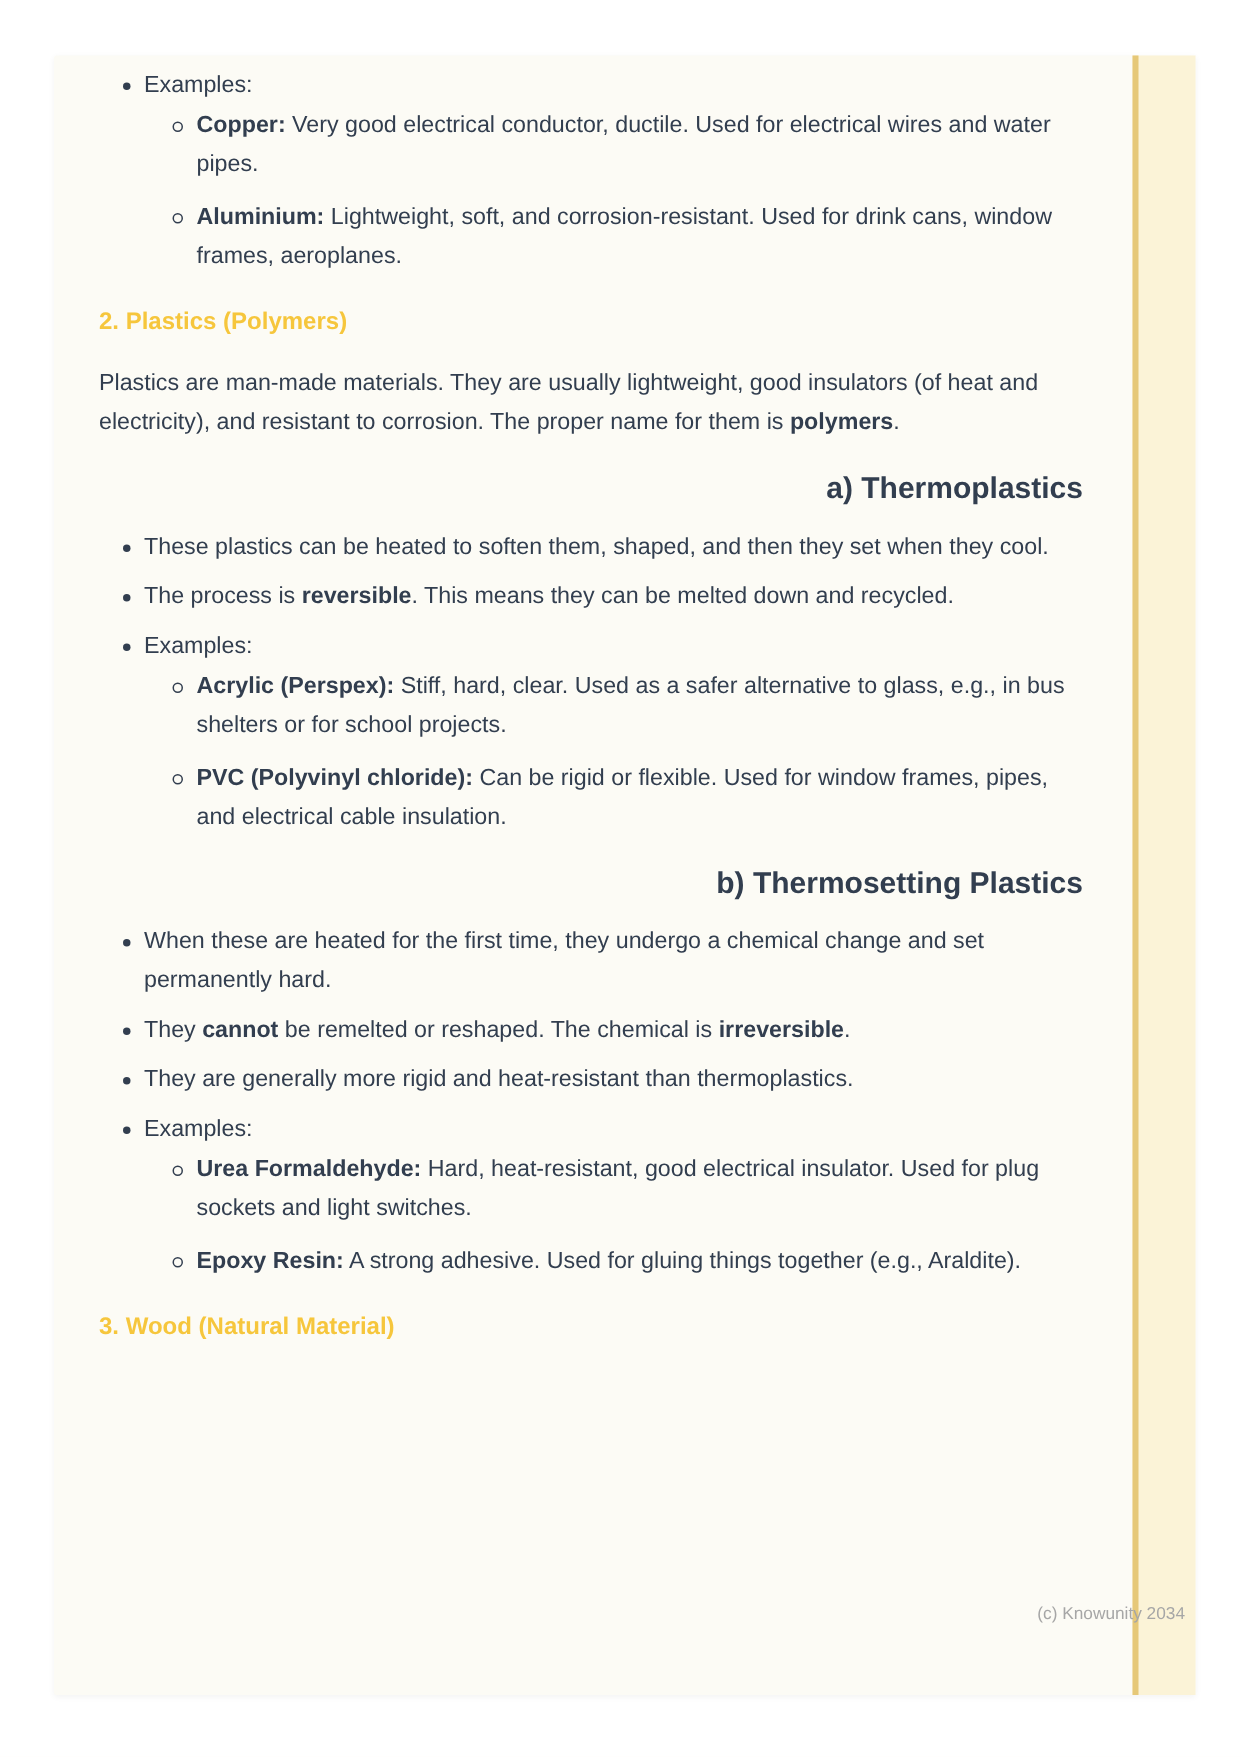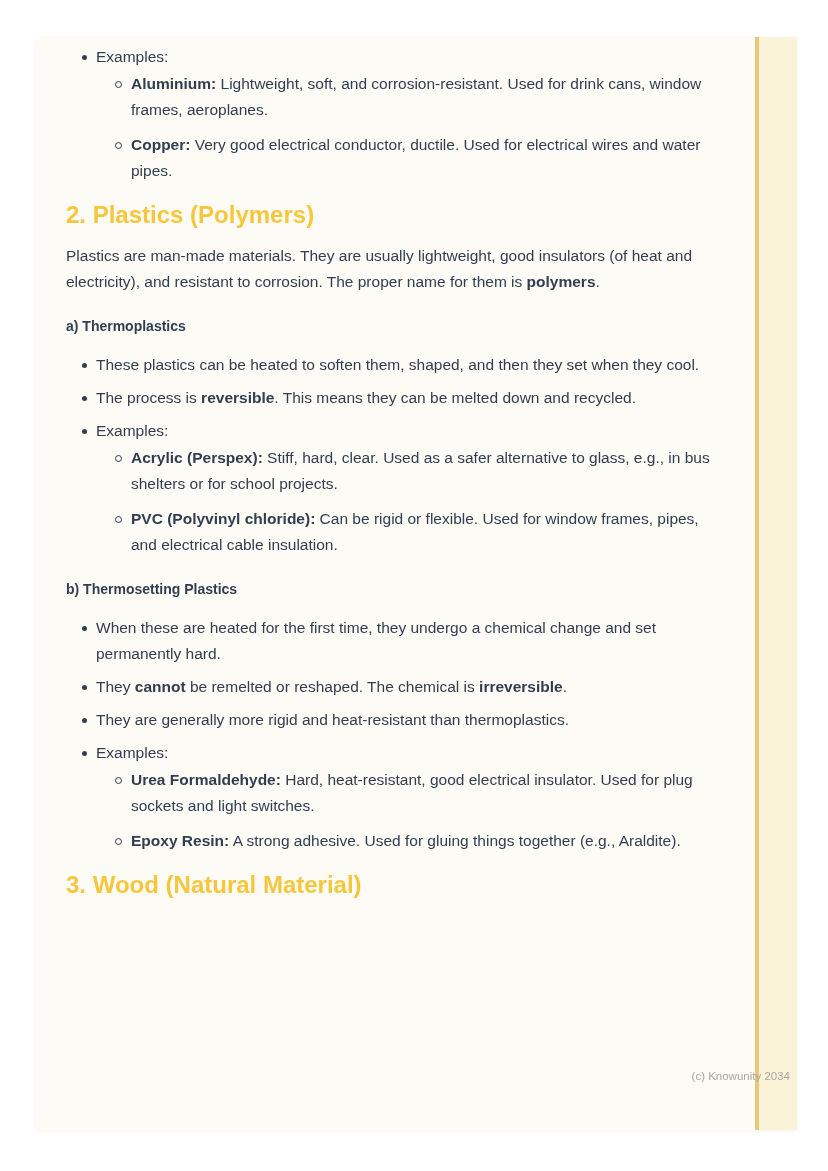--- a/index.html
+++ b/index.html
@@ -44,31 +44,32 @@
     left: 30px;
     top: 7px;
     width: 656px;
     color: var(--text);
     font-size: 15.5px;
     line-height: 26px;
   }
   .content > :first-child { margin-top: 0; }
   .h2 {
     color: var(--accent);
-    font-size: 24px;
+    font-size: 16px;
     line-height: 25px;
     font-weight: 700;
     margin: 18px 0 16px 0;
   }
   .h3 {
     color: var(--text);
-    font-size: 14px;
+    font-size: 20px;
     line-height: 22px;
     font-weight: 700;
     margin: 20px 0 15px 0;
+    text-align: right;
   }
   .para { margin: 16px 0; }
   .list { margin: 12px 0; }
   .li { position: relative; margin-bottom: 7px; }
   .li.lvl1 { padding-left: 30px; }
   .li.lvl2 { padding-left: 65px; margin-bottom: 9px; }
   .li.pre-nested { margin-bottom: 1px; }
   .marker {
     position: absolute;
     display: inline-block;
@@ -101,22 +102,22 @@
   }
 </style>
 </head>
 <body>
 
 <div class="card">
   <div class="stripe"></div>
   <div class="content">
       <div class="list">
         <div class="li lvl1 pre-nested"><span class="marker dot"></span><span><span>Examples:</span></span></div>
+        <div class="li lvl2"><span class="marker circle"></span><span><span class="bold">Copper:</span><span> Very good electrical conductor, ductile. Used for electrical wires and water pipes.</span></span></div>
         <div class="li lvl2"><span class="marker circle"></span><span><span class="bold">Aluminium:</span><span> Lightweight, soft, and corrosion-resistant. Used for drink cans, window frames, aeroplanes.</span></span></div>
-        <div class="li lvl2"><span class="marker circle"></span><span><span class="bold">Copper:</span><span> Very good electrical conductor, ductile. Used for electrical wires and water pipes.</span></span></div>
       </div>
       <div class="h2">2. Plastics (Polymers)</div>
       <div class="para"><span>Plastics are man-made materials. They are usually lightweight, good insulators (of heat and electricity), and resistant to corrosion. The proper name for them is </span><span class="bold">polymers</span><span>.</span></div>
       <div class="h3">a) Thermoplastics</div>
       <div class="list">
         <div class="li lvl1"><span class="marker dot"></span><span><span>These plastics can be heated to soften them, shaped, and then they set when they cool.</span></span></div>
         <div class="li lvl1"><span class="marker dot"></span><span><span>The process is </span><span class="bold">reversible</span><span>. This means they can be melted down and recycled.</span></span></div>
         <div class="li lvl1 pre-nested"><span class="marker dot"></span><span><span>Examples:</span></span></div>
         <div class="li lvl2"><span class="marker circle"></span><span><span class="bold">Acrylic (Perspex):</span><span> Stiff, hard, clear. Used as a safer alternative to glass, e.g., in bus shelters or for school projects.</span></span></div>
         <div class="li lvl2"><span class="marker circle"></span><span><span class="bold">PVC (Polyvinyl chloride):</span><span> Can be rigid or flexible. Used for window frames, pipes, and electrical cable insulation.</span></span></div>

